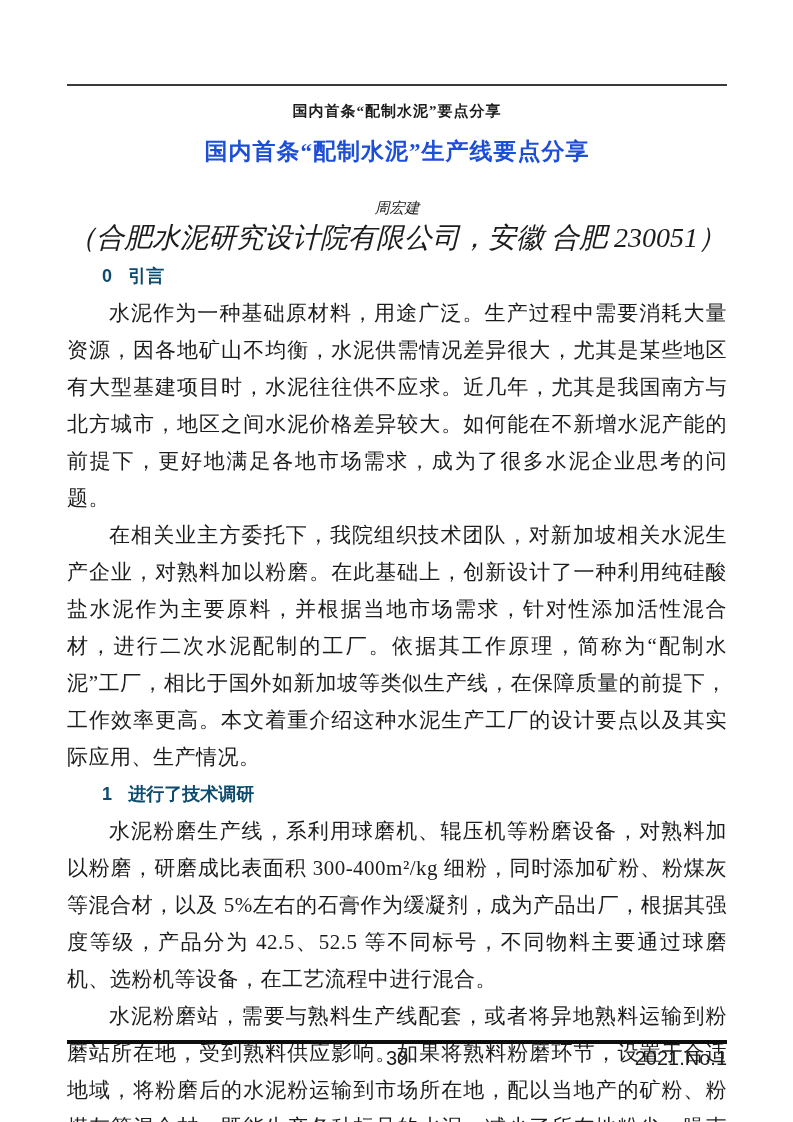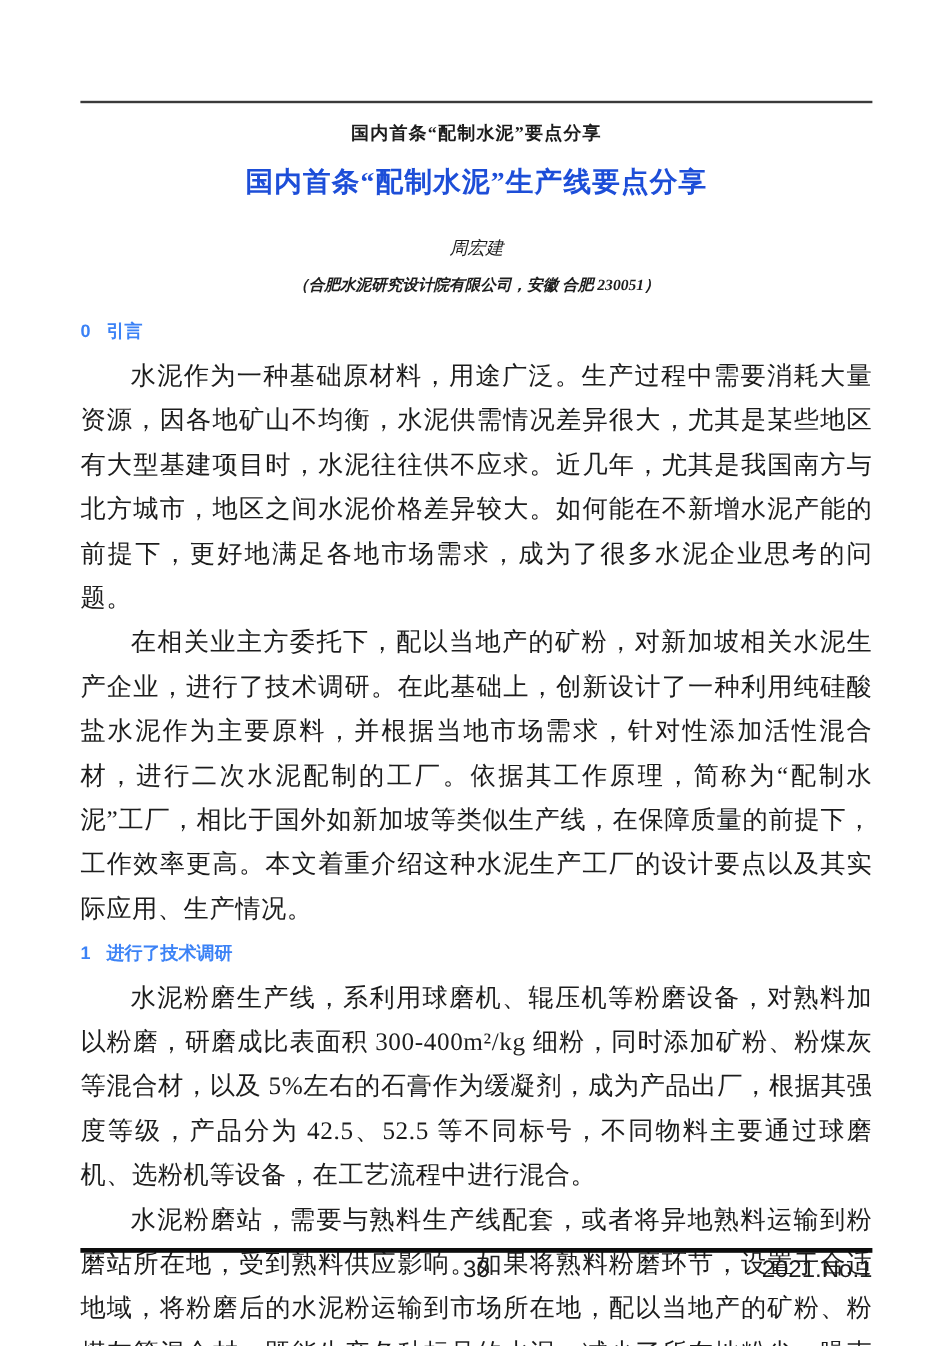--- a/index.html
+++ b/index.html
@@ -60,40 +60,40 @@
     font-size: 15px;
     font-style: italic;
     line-height: 28px;
   }
   .affiliation-line {
     position: absolute;
     top: 224px;
     left: 67px;
     width: 660px;
     text-align: center;
-    font-size: 13px;
+    font-size: 28px;
     font-style: italic;
     line-height: 28px;
-    font-weight: bold;
   }
   
   .body-flow {
     position: absolute;
     top: 258px;
     left: 67px;
     width: 660px;
     font-size: 21px;
     line-height: 37px;
   }
   .section-heading {
     font-family: "Liberation Sans", "DejaVu Sans", sans-serif;
-    font-size: 15px;
+    font-size: 18px;
     font-weight: bold;
     line-height: 37px;
-    color: #3b82f6;
+    color: #0c4a6e;
+    margin-left: 35px;
   }
   .section-heading .sec-num { margin-right: 0.9em; }
   .body-paragraph {
     text-align: justify;
     text-indent: 2em;
     letter-spacing: 0.5px;
   }
   
   .footer-rule {
     position: absolute;
@@ -141,21 +141,21 @@
 
   <div class="author-line">周宏建</div>
   <div class="affiliation-line">（合肥水泥研究设计院有限公司，安徽 合肥 230051）</div>
 
   <div class="body-flow">
 
     <h2 class="section-heading">
       <span class="sec-num">0</span><span>引言</span>
     </h2>
     <p class="body-paragraph">水泥作为一种基础原材料，用途广泛。生产过程中需要消耗大量资源，因各地矿山不均衡，水泥供需情况差异很大，尤其是某些地区有大型基建项目时，水泥往往供不应求。近几年，尤其是我国南方与北方城市，地区之间水泥价格差异较大。如何能在不新增水泥产能的前提下，更好地满足各地市场需求，成为了很多水泥企业思考的问题。</p>
-    <p class="body-paragraph">在相关业主方委托下，配以当地产的矿粉，对新加坡相关水泥生产企业，进行了技术调研。在此基础上，创新设计了一种利用纯硅酸盐水泥作为主要原料，并根据当地市场需求，针对性添加活性混合材，进行二次水泥配制的工厂。依据其工作原理，简称为“配制水泥”工厂，相比于国外如新加坡等类似生产线，在保障质量的前提下，工作效率更高。本文着重介绍这种水泥生产工厂的设计要点以及其实际应用、生产情况。</p>
+    <p class="body-paragraph">在相关业主方委托下，我院组织技术团队，对新加坡相关水泥生产企业，对熟料加以粉磨。在此基础上，创新设计了一种利用纯硅酸盐水泥作为主要原料，并根据当地市场需求，针对性添加活性混合材，进行二次水泥配制的工厂。依据其工作原理，简称为“配制水泥”工厂，相比于国外如新加坡等类似生产线，在保障质量的前提下，工作效率更高。本文着重介绍这种水泥生产工厂的设计要点以及其实际应用、生产情况。</p>
 
     <h2 class="section-heading">
       <span class="sec-num">1</span><span>进行了技术调研</span>
     </h2>
     <p class="body-paragraph">水泥粉磨生产线，系利用球磨机、辊压机等粉磨设备，对熟料加以粉磨，研磨成比表面积 300-400m²/kg 细粉，同时添加矿粉、粉煤灰等混合材，以及 5%左右的石膏作为缓凝剂，成为产品出厂，根据其强度等级，产品分为 42.5、52.5 等不同标号，不同物料主要通过球磨机、选粉机等设备，在工艺流程中进行混合。</p>
     <p class="body-paragraph">水泥粉磨站，需要与熟料生产线配套，或者将异地熟料运输到粉磨站所在地，受到熟料供应影响。如果将熟料粉磨环节，设置于合适地域，将粉磨后的水泥粉运输到市场所在地，配以当地产的矿粉、粉煤灰等混合材，既能生产各种标号的水泥，减少了所在地粉尘、噪声等污染，又能减少市场所在地碳排放，同时有利</p>
 
   </div>
 
   <hr class="footer-rule">

